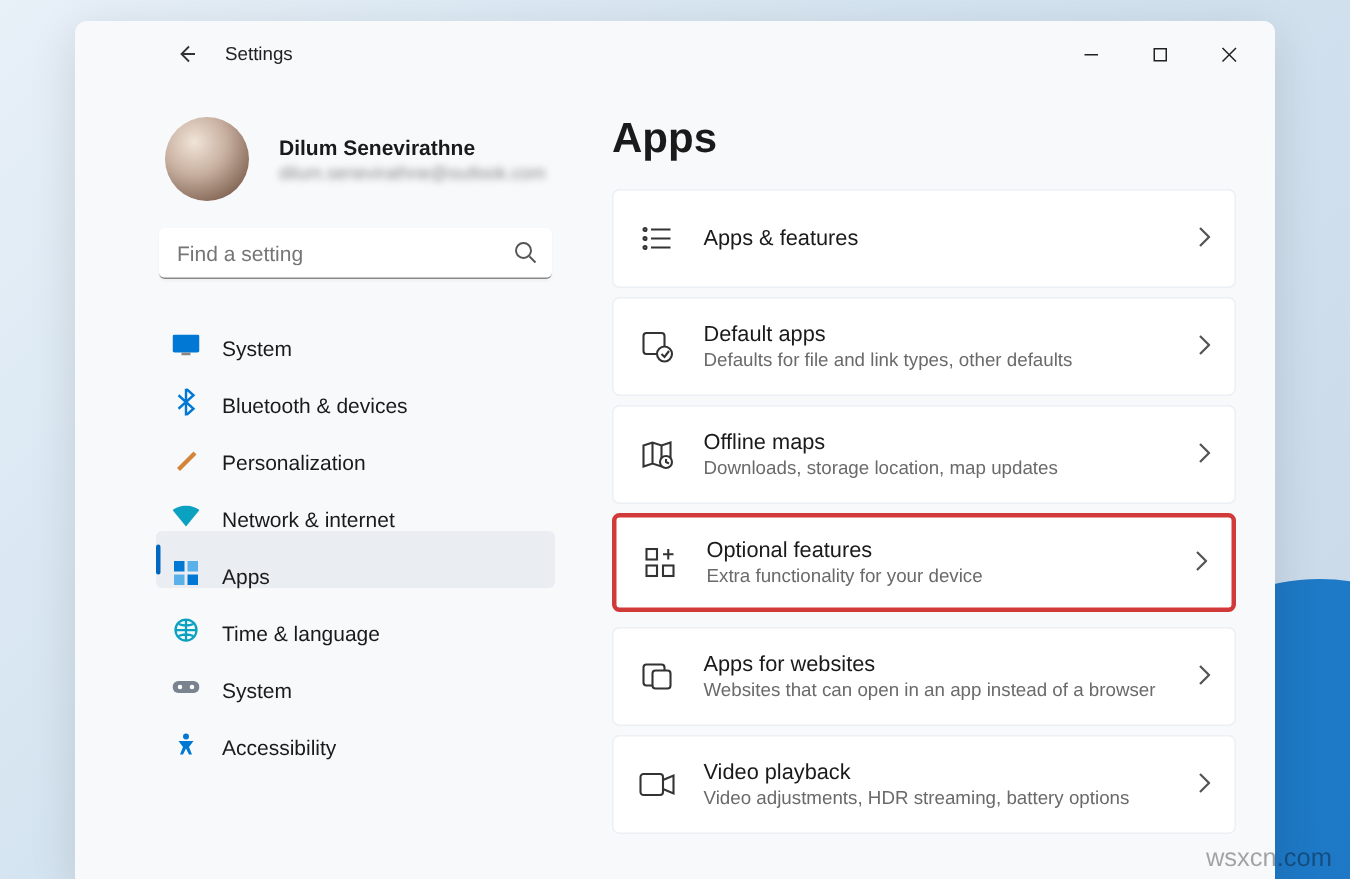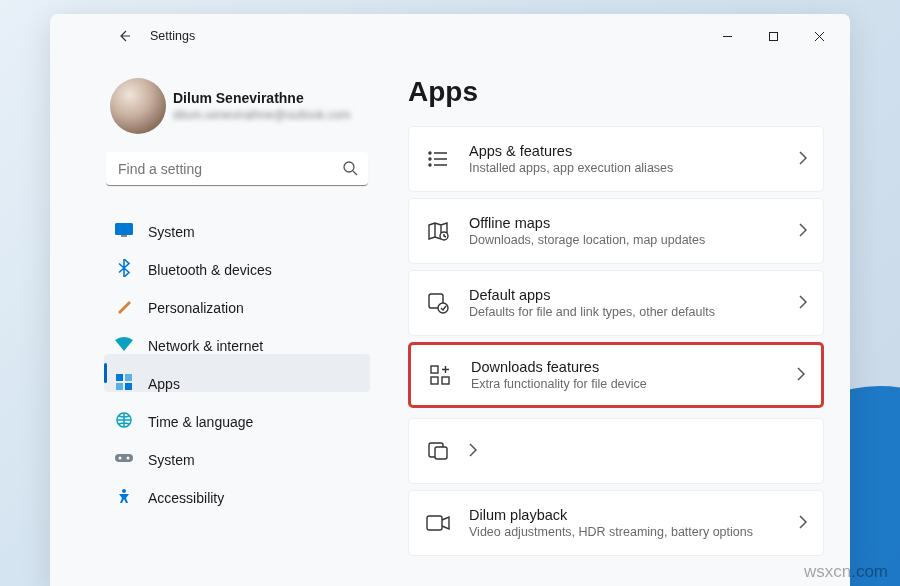--- a/index.html
+++ b/index.html
@@ -23,21 +23,21 @@
     .titlebar {
       height: 44px; display: flex; align-items: center;
       padding: 0 8px 0 18px; background: #f7f9fb;
     }
     .titlebar .back { width: 28px; height: 28px; display:flex;align-items:center;justify-content:center; border-radius:4px; cursor:pointer;}
     .titlebar .title { margin-left: 12px; font-size: 12.5px; color:#222;}
     .titlebar .spacer { flex: 1; }
     .winbtn { width: 46px; height: 32px; display:flex;align-items:center;justify-content:center; cursor:pointer;}
     .content { flex:1; display:flex; overflow:hidden; }
     .sidebar { width: 290px; padding: 14px 12px 0 12px; overflow-y:auto;}
-    .profile { display:flex; align-items:center; gap:7px; padding: 6px 6px 18px 6px;}
+    .profile { display:flex; align-items:center; gap:20px; padding: 6px 6px 18px 6px;}
     .avatar { width:56px; height:56px; border-radius:50%; background: radial-gradient(circle at 35% 30%, #f0e4d8 0%, #c8b0a0 40%, #604030 100%); flex-shrink:0;}
     .profile-text .name { font-size:14px; font-weight:600; color:#1a1a1a;}
     .profile-text .email { font-size:12px; color:#888; filter: blur(2.5px); user-select:none; margin-top:2px;}
     .search {
       position: relative; margin: 0 2px 16px 2px;
     }
     .search input {
       width:100%; height:34px; border: none; border-bottom: 1.5px solid #888;
       background:#fff; border-radius:4px; padding: 0 38px 0 12px;
       font-size:14px; color:#1d4ed8; box-shadow: 0 1px 2px rgba(0,0,0,0.04);
@@ -205,100 +205,103 @@
               <circle cx="3" cy="3" r="1"></circle>
               <path d="M7 3 H20"></path>
               <circle cx="3" cy="9" r="1"></circle>
               <path d="M7 9 H20"></path>
               <circle cx="3" cy="15" r="1"></circle>
               <path d="M7 15 H20"></path>
             </svg>
           </span>
         <div class="ctext">
           <div class="ctitle">Apps &amp; features</div>
-          <div class="cdesc">Installed apps, app execution aliases</div>
+        </div>
+        <span class="chev"><svg width="8" height="14" viewBox="0 0 8 14" fill="none" stroke="#555" stroke-width="1.5">
+              <path d="M1 1 L7 7 L1 13"></path>
+            </svg></span>
+      </div>
+
+      <div class="card">
+        <span class="cicon">
+            <svg width="22" height="22" viewBox="0 0 22 22" fill="none" stroke="#333" stroke-width="1.4">
+              <rect x="2" y="2" width="14" height="14" rx="2"></rect>
+              <circle cx="16" cy="16" r="5" fill="#fff" stroke="#333"></circle>
+              <path d="M14 16 L16 18 L19 14"></path>
+            </svg>
+          </span>
+        <div class="ctext">
+          <div class="ctitle">Default apps</div>
+          <div class="cdesc">Defaults for file and link types, other defaults</div>
         </div>
         <span class="chev"><svg width="8" height="14" viewBox="0 0 8 14" fill="none" stroke="#555" stroke-width="1.5">
               <path d="M1 1 L7 7 L1 13"></path>
             </svg></span>
       </div>
 
       <div class="card">
         <span class="cicon">
             <svg width="22" height="20" viewBox="0 0 22 20" fill="none" stroke="#333" stroke-width="1.4">
               <path d="M2 4 L8 2 L14 4 L20 2 V16 L14 18 L8 16 L2 18 Z M8 2 V16 M14 4 V18"></path>
               <circle cx="17" cy="15" r="4" fill="#fff" stroke="#333"></circle>
               <path d="M17 13 V15 L19 16"></path>
             </svg>
           </span>
         <div class="ctext">
           <div class="ctitle">Offline maps</div>
           <div class="cdesc">Downloads, storage location, map updates</div>
-        </div>
-        <span class="chev"><svg width="8" height="14" viewBox="0 0 8 14" fill="none" stroke="#555" stroke-width="1.5">
-              <path d="M1 1 L7 7 L1 13"></path>
-            </svg></span>
-      </div>
-
-      <div class="card">
-        <span class="cicon">
-            <svg width="22" height="22" viewBox="0 0 22 22" fill="none" stroke="#333" stroke-width="1.4">
-              <rect x="2" y="2" width="14" height="14" rx="2"></rect>
-              <circle cx="16" cy="16" r="5" fill="#fff" stroke="#333"></circle>
-              <path d="M14 16 L16 18 L19 14"></path>
-            </svg>
-          </span>
-        <div class="ctext">
-          <div class="ctitle">Default apps</div>
-          <div class="cdesc">Defaults for file and link types, other defaults</div>
         </div>
         <span class="chev"><svg width="8" height="14" viewBox="0 0 8 14" fill="none" stroke="#555" stroke-width="1.5">
               <path d="M1 1 L7 7 L1 13"></path>
             </svg></span>
       </div>
 
       <div class="card highlight">
         <span class="cicon">
             <svg width="20" height="20" viewBox="0 0 20 20" fill="none" stroke="#333" stroke-width="1.4">
               <rect x="1" y="1" width="7" height="7"></rect>
               <rect x="1" y="12" width="7" height="7"></rect>
               <rect x="12" y="12" width="7" height="7"></rect>
               <path d="M15.5 1 V8 M12 4.5 H19"></path>
             </svg>
           </span>
         <div class="ctext">
-          <div class="ctitle">Downloads features</div>
-          <div class="cdesc">Extra functionality for file device</div>
+          <div class="ctitle">Optional features</div>
+          <div class="cdesc">Extra functionality for your device</div>
         </div>
         <span class="chev"><svg width="8" height="14" viewBox="0 0 8 14" fill="none" stroke="#555" stroke-width="1.5">
               <path d="M1 1 L7 7 L1 13"></path>
             </svg></span>
       </div>
 
       <div class="card">
         <span class="cicon">
             <svg width="22" height="20" viewBox="0 0 22 20" fill="none" stroke="#333" stroke-width="1.4">
               <rect x="2" y="2" width="14" height="14" rx="2"></rect>
               <rect x="8" y="6" width="12" height="12" rx="2" fill="#fff" stroke="#333"></rect>
             </svg>
           </span>
+        <div class="ctext">
+          <div class="ctitle">Apps for websites</div>
+          <div class="cdesc">Websites that can open in an app instead of a browser</div>
+        </div>
         <span class="chev"><svg width="8" height="14" viewBox="0 0 8 14" fill="none" stroke="#555" stroke-width="1.5">
               <path d="M1 1 L7 7 L1 13"></path>
             </svg></span>
       </div>
 
       <div class="card">
         <span class="cicon">
             <svg width="24" height="16" viewBox="0 0 24 16" fill="none" stroke="#333" stroke-width="1.4">
               <rect x="1" y="1" width="15" height="14" rx="2"></rect>
               <path d="M16 5 L23 2 V14 L16 11"></path>
             </svg>
           </span>
         <div class="ctext">
-          <div class="ctitle">Dilum playback</div>
+          <div class="ctitle">Video playback</div>
           <div class="cdesc">Video adjustments, HDR streaming, battery options</div>
         </div>
         <span class="chev"><svg width="8" height="14" viewBox="0 0 8 14" fill="none" stroke="#555" stroke-width="1.5">
               <path d="M1 1 L7 7 L1 13"></path>
             </svg></span>
       </div>
 
     </main>
   </div>
 </div>

